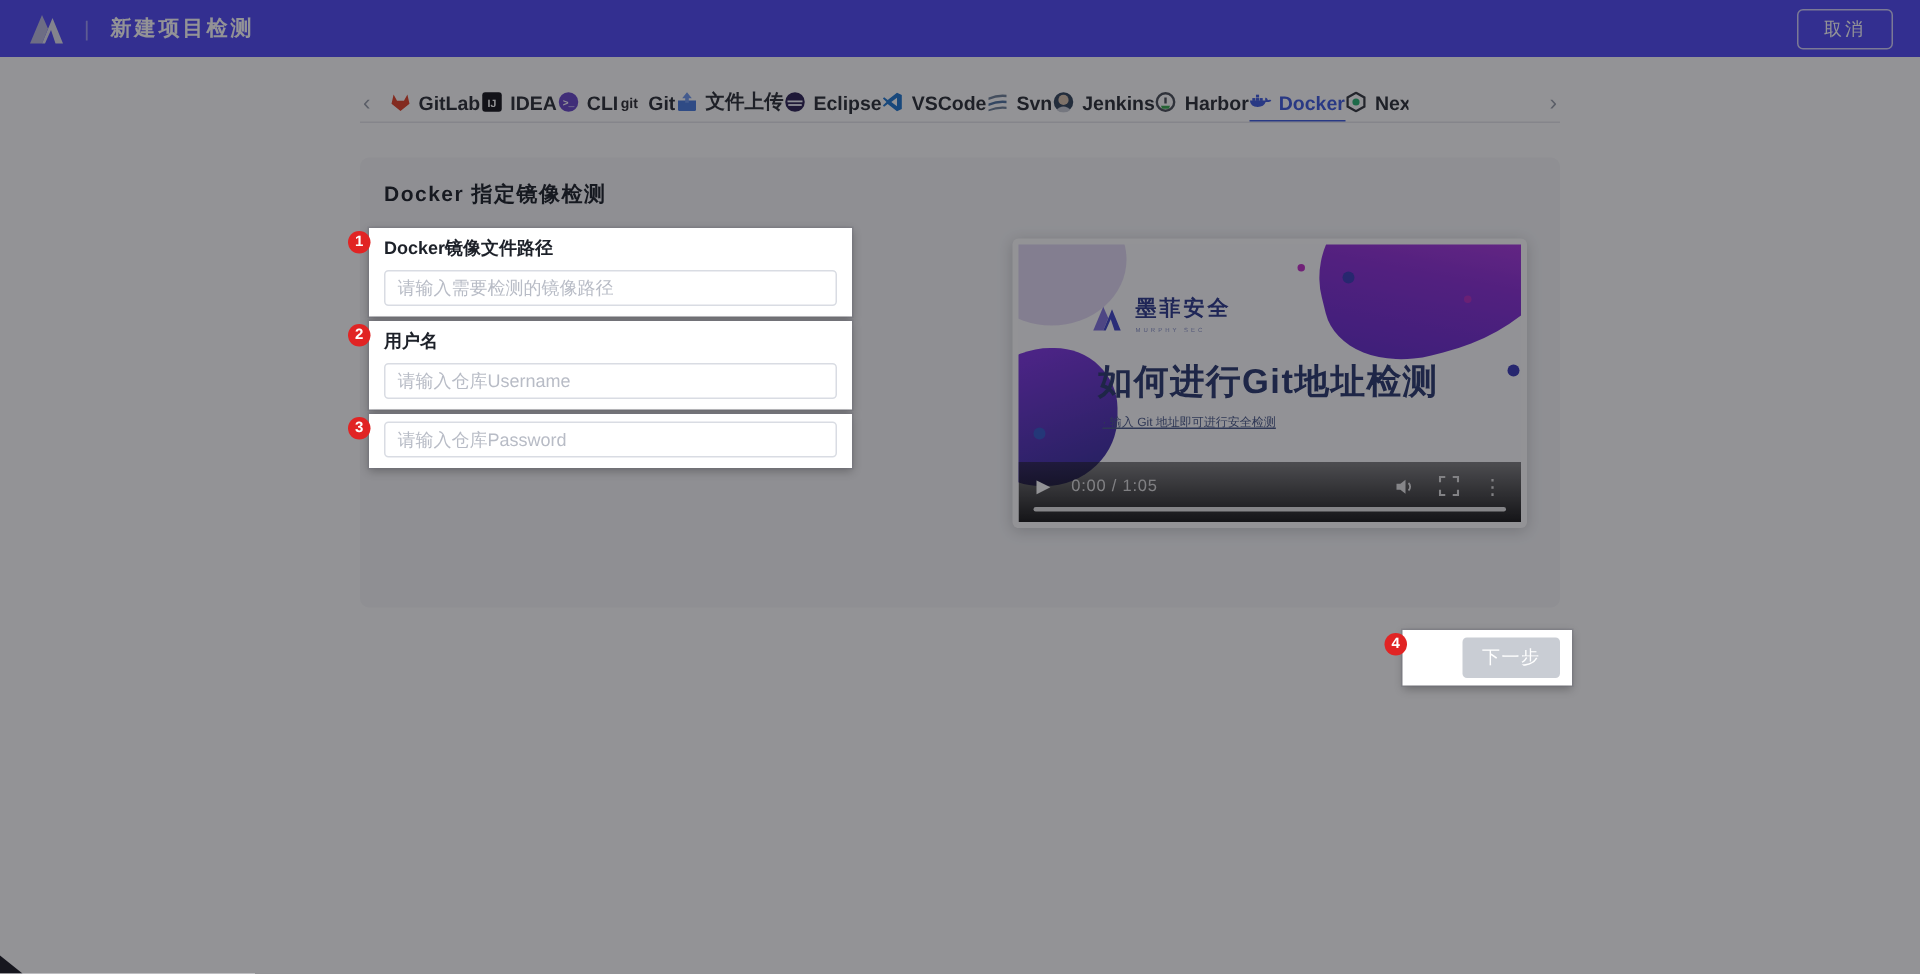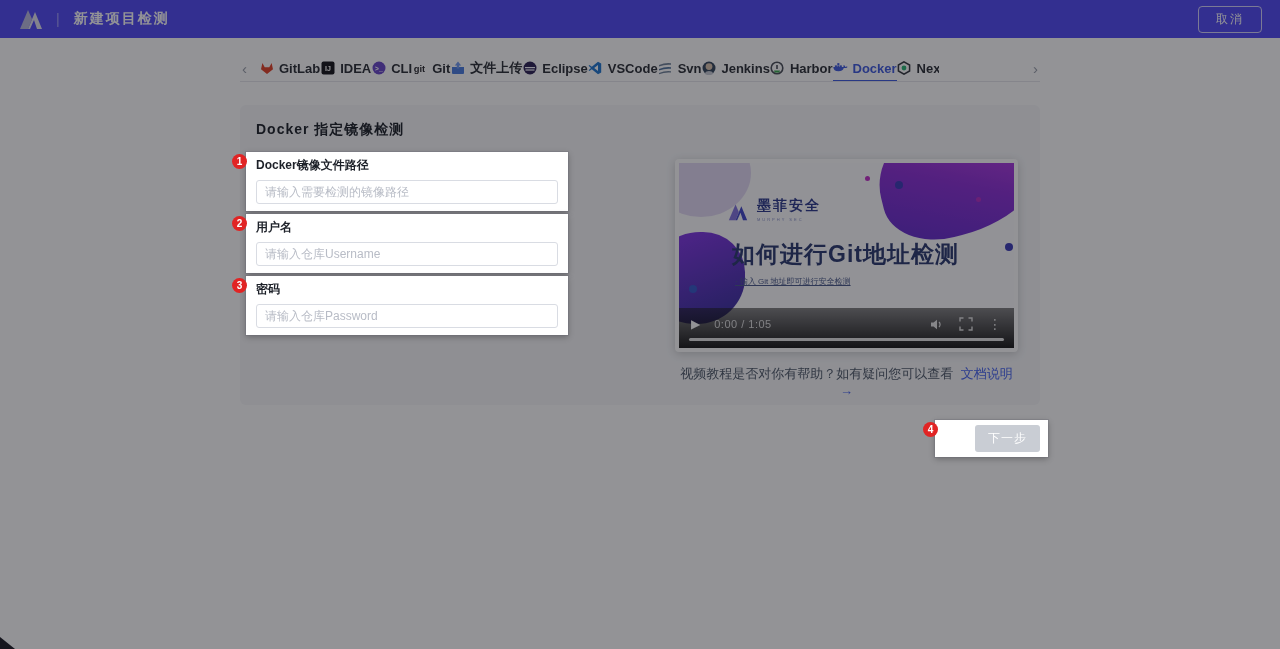--- a/index.html
+++ b/index.html
@@ -250,21 +250,20 @@
           </div>
 
           <div class="field-group">
             <span class="num-badge">2</span>
             <div class="field-label">用户名</div>
             <input class="field-input" type="text" placeholder="请输入仓库Username" style="">
           </div>
 
           <div class="field-group">
             <span class="num-badge">3</span>
-            <div class="field-label">密码</div>
             <input class="field-input" type="text" placeholder="请输入仓库Password" style="">
           </div>
 
         </div>
 
         <div class="video-col">
           <div class="video-frame">
             <div class="video-inner">
               <div class="blob blob-tl"></div>
               <div class="blob blob-tr"></div>
@@ -306,24 +305,20 @@
                       <path d="M13 9.5 V13 H9.5"></path>
                       <path d="M4.5 13 H1 V9.5"></path>
                     </svg>
                 </span>
                 <span class="vkebab">⋮</span>
                 <span class="vprogress"></span>
               </div>
             </div>
           </div>
 
-          <div class="help-row">
-            <span>视频教程是否对你有帮助？如有疑问您可以查看</span>
-            <a class="help-link"><span>文档说明</span> <span>→</span></a>
-          </div>
         </div>
       </div>
     </div>
 
     <div class="next-row">
       <div class="next-hl">
         <span class="num-badge" style="left:-12px; top:2px;">4</span>
         <button class="next-btn" disabled="">下一步</button>
       </div>
     </div>

